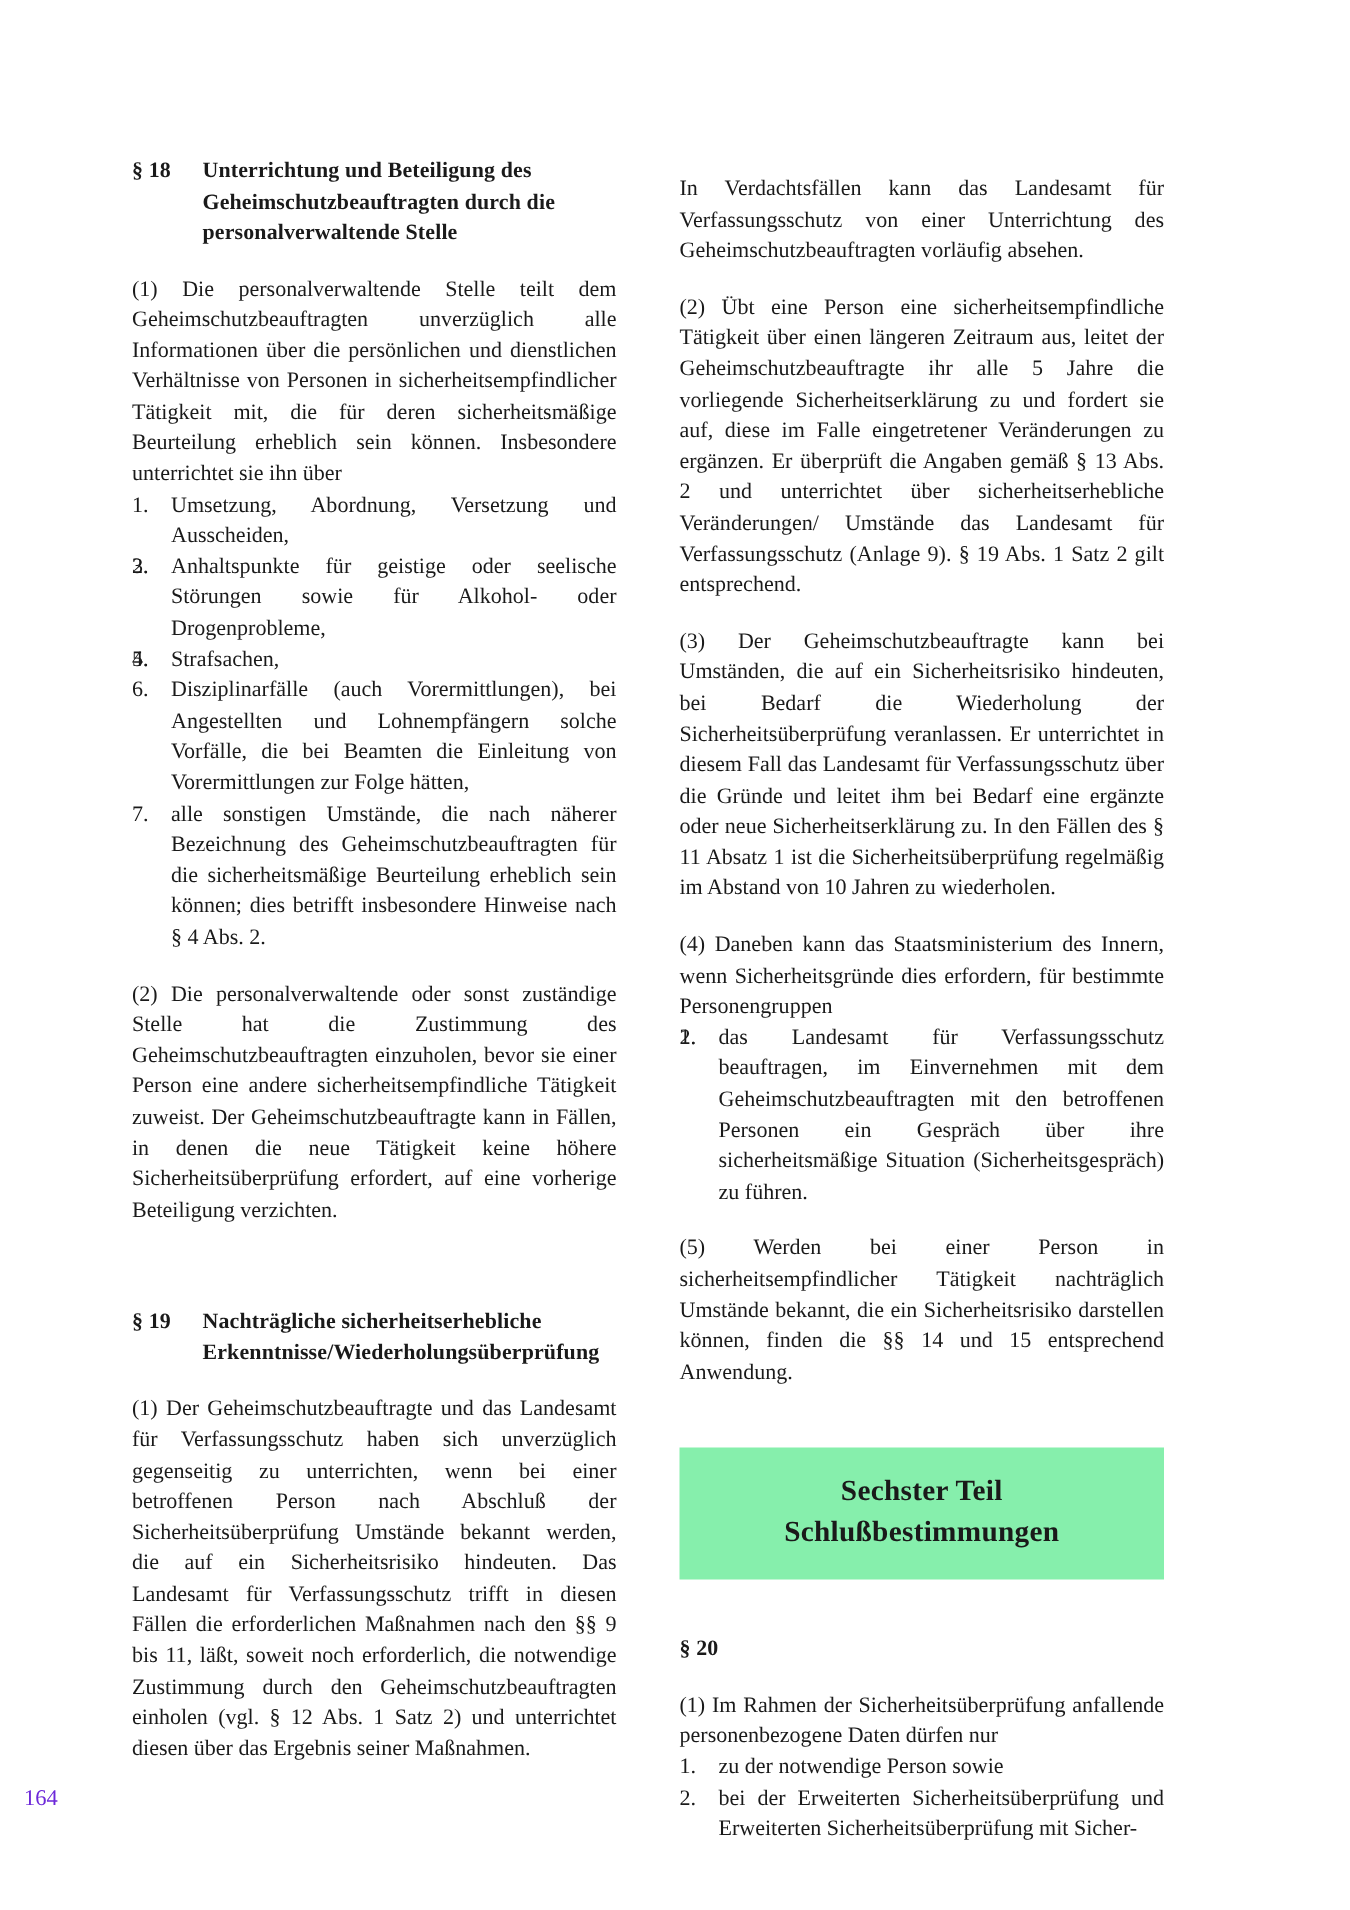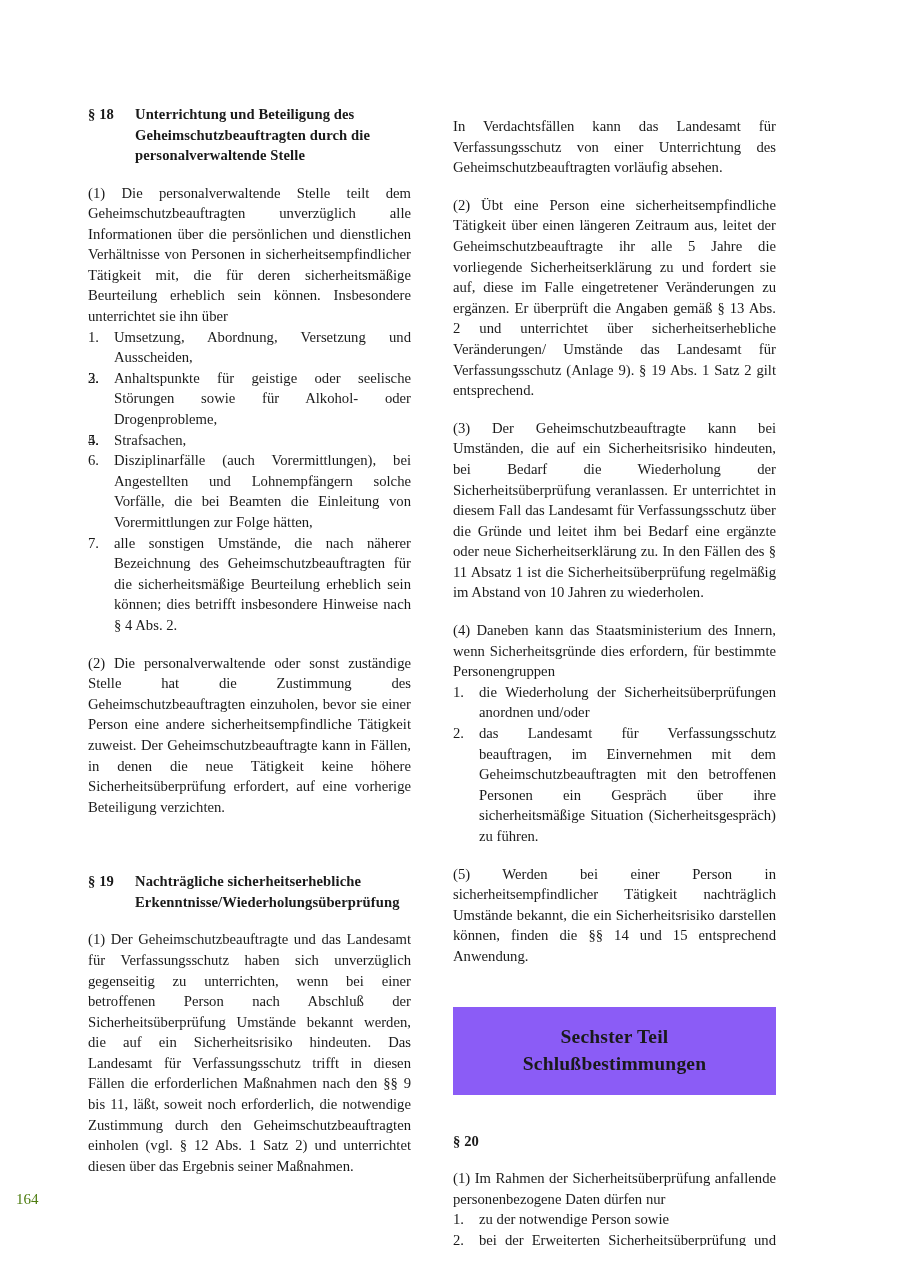--- a/index.html
+++ b/index.html
@@ -82,42 +82,42 @@
     left: 0;
     top: 0;
     width: 20px;
     text-align: left;
   }
   ol.numlist.nojust li {
     text-align: left;
   }
   
   .part-banner {
-    background: #8b5cf6;
+    background: #86efac;
     text-align: center;
     padding: 16px 10px 18px 10px;
     margin: 40px 0 36px 0;
     box-sizing: border-box;
   }
   .part-banner .part-line {
     font-weight: bold;
     font-size: 19.5px;
     line-height: 27px;
     letter-spacing: 0.2px;
   }
   
   .gap-lg { height: 37px; }
   
   .folio {
     position: absolute;
     left: 16px;
     top: 1190px;
     font-size: 15px;
     line-height: 18px;
-    color: #4d7c0f;
+    color: #6d28d9;
   }
 </style>
 </head>
 <body>
 
 <div class="page">
 
   <div class="columns">
 
     <div class="col">
@@ -177,21 +177,20 @@
 
       <p class="body">(2) Übt eine Person eine sicherheitsempfindliche Tätigkeit über einen längeren Zeitraum aus, leitet der Geheimschutzbeauftragte ihr alle 5 Jahre die vorliegende Sicherheitserklärung zu und fordert sie auf, diese im Falle eingetretener Veränderungen zu ergänzen. Er überprüft die Angaben gemäß § 13 Abs. 2 und unterrichtet über sicherheitserhebliche Veränderungen/ Umstände das Landesamt für Verfassungsschutz (Anlage 9). § 19 Abs. 1 Satz 2 gilt entsprechend.</p>
 
       <p class="body">(3) Der Geheimschutzbeauftragte kann bei Umständen, die auf ein Sicherheitsrisiko hindeuten, bei Bedarf die Wiederholung der Sicherheitsüberprüfung veranlassen. Er unterrichtet in diesem Fall das Landesamt für Verfassungsschutz über die Gründe und leitet ihm bei Bedarf eine ergänzte oder neue Sicherheitserklärung zu. In den Fällen des § 11 Absatz 1 ist die Sicherheitsüberprüfung regelmäßig im Abstand von 10 Jahren zu wiederholen.</p>
 
       <p class="body lead">(4) Daneben kann das Staatsministerium des Innern, wenn Sicherheitsgründe dies erfordern, für bestimmte Personengruppen</p>
 
       <ol class="numlist">
         <li>
           <span class="marker">1.</span>
-          <span>die Wiederholung der Sicherheitsüberprüfungen anordnen und/oder</span>
         </li>
         <li>
           <span class="marker">2.</span>
           <span>das Landesamt für Verfassungsschutz beauftragen, im Einvernehmen mit dem Geheimschutzbeauftragten mit den betroffenen Personen ein Gespräch über ihre sicherheitsmäßige Situation (Sicherheitsgespräch) zu führen.</span>
         </li>
       </ol>
 
       <p class="body">(5) Werden bei einer Person in sicherheitsempfindlicher Tätigkeit nachträglich Umstände bekannt, die ein Sicherheitsrisiko darstellen können, finden die §§ 14 und 15 entsprechend Anwendung.</p>
 
       <div class="part-banner">

